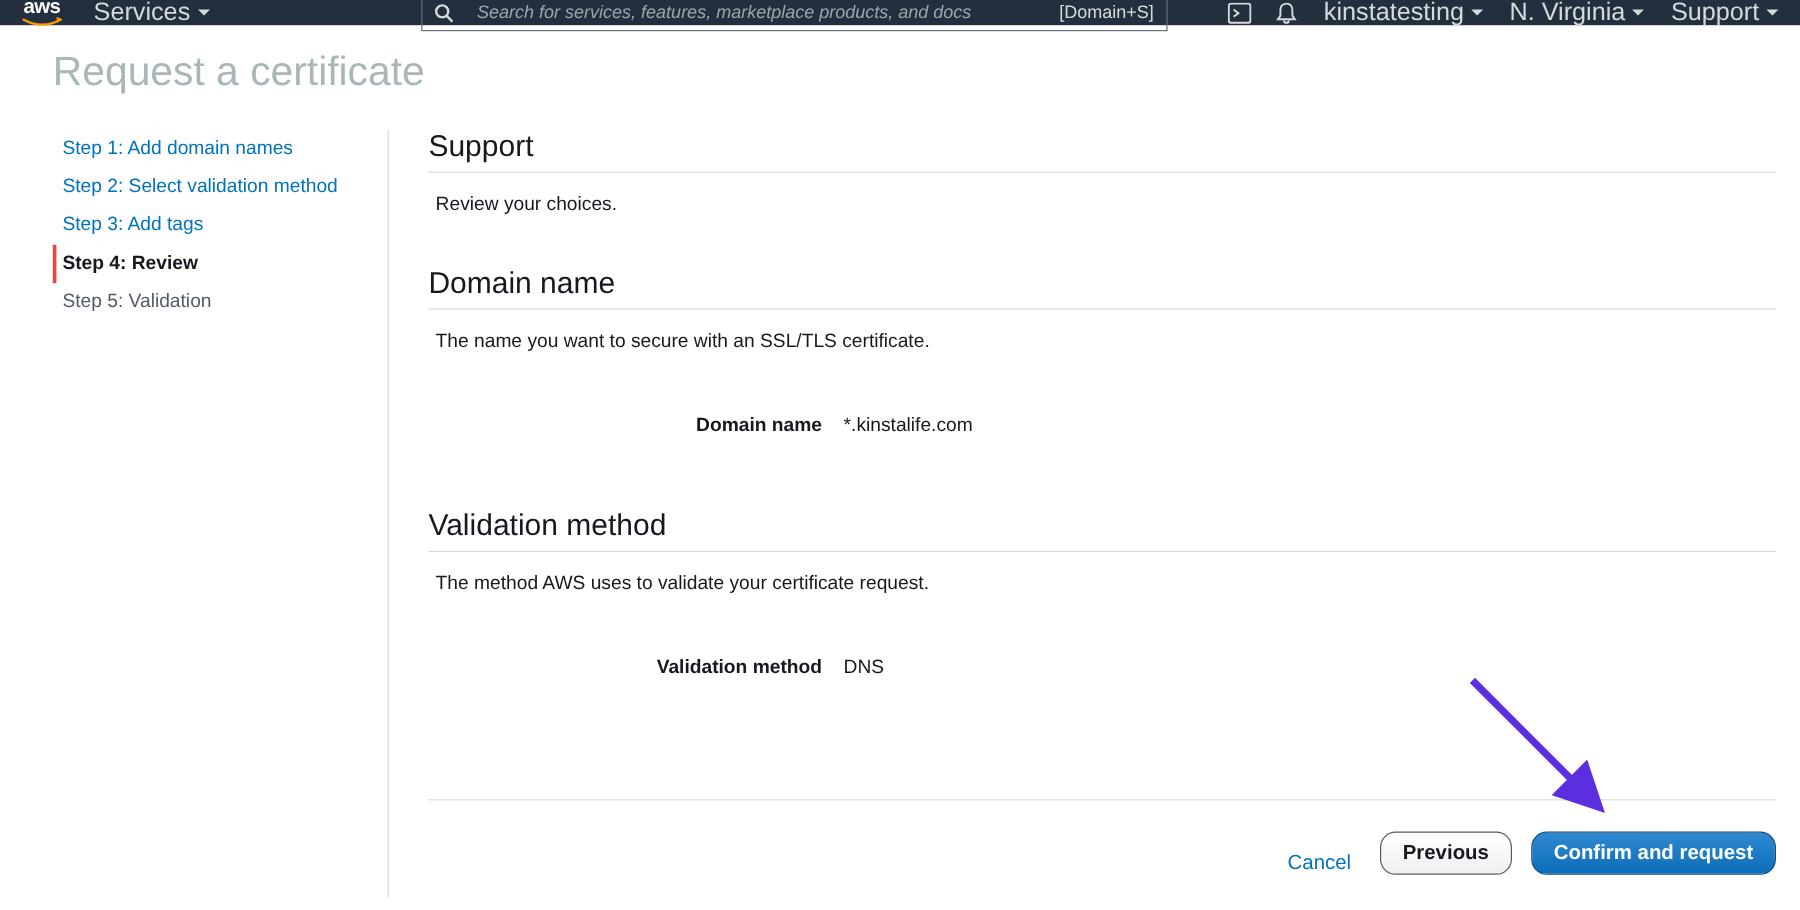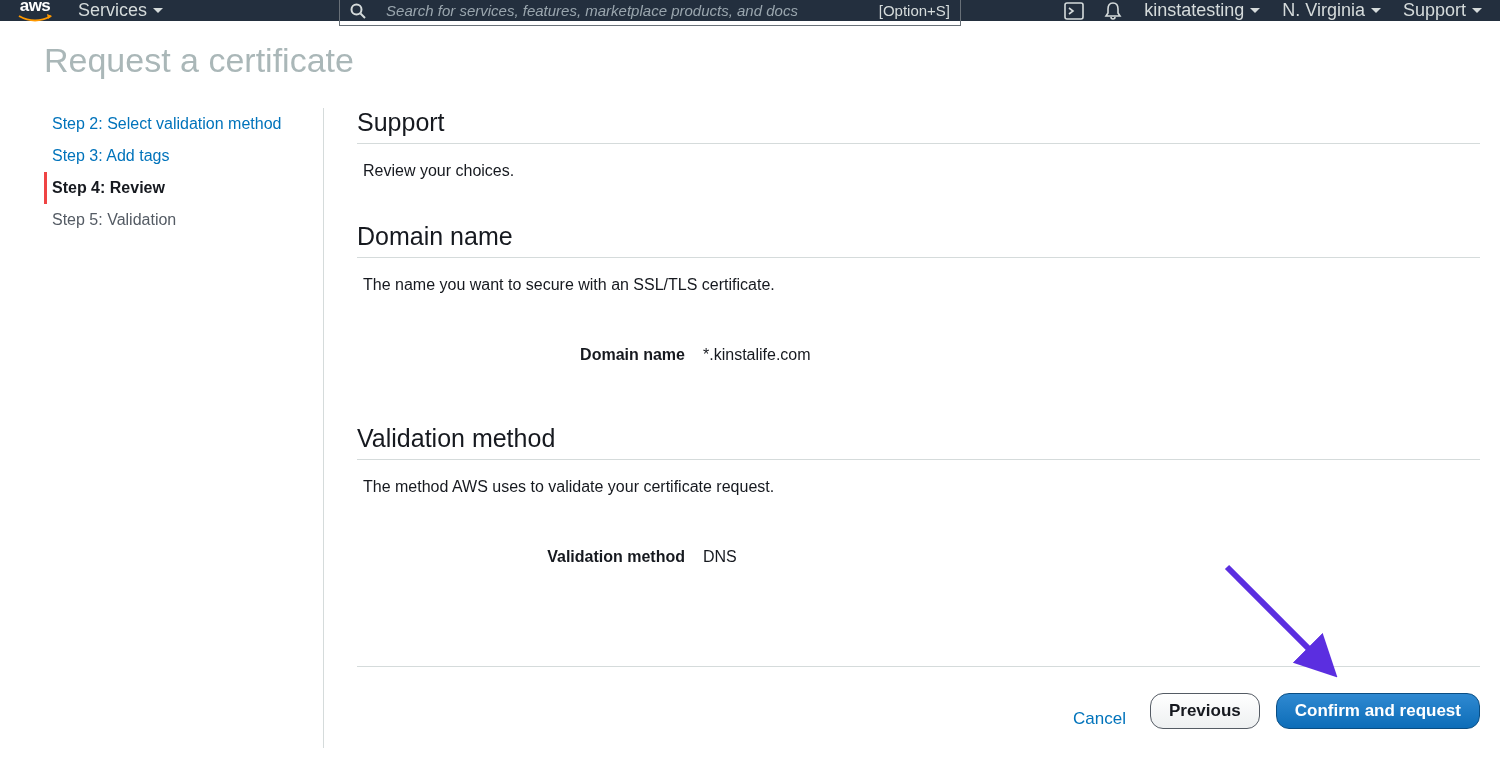--- a/index.html
+++ b/index.html
@@ -33,21 +33,21 @@
     font-size: 17px;
     font-weight: 600;
     color: #fff;
     line-height: 1;
     letter-spacing: -0.5px;
   }
   .aws-logo svg { display: block; }
   .nav-item {
     display: flex;
     align-items: center;
-    font-size: 18px;
+    font-size: 21px;
     color: #d5dbdb;
     cursor: pointer;
   }
   .caret {
     width: 0; height: 0;
     border-left: 5px solid transparent;
     border-right: 5px solid transparent;
     border-top: 5px solid #d5dbdb;
     margin-left: 6px;
   }
@@ -201,21 +201,21 @@
     <span>Services</span>
     <span class="caret"></span>
   </div>
 
   <div class="searchbar">
     <svg width="16" height="16" viewBox="0 0 16 16">
       <circle cx="6.5" cy="6.5" r="5" stroke="#d5dbdb" stroke-width="2" fill="none"></circle>
       <line x1="10.5" y1="10.5" x2="15" y2="15" stroke="#d5dbdb" stroke-width="2"></line>
     </svg>
     <span class="ph">Search for services, features, marketplace products, and docs</span>
-    <span class="shortcut">[Option+S]</span>
+    <span class="shortcut">[Domain+S]</span>
   </div>
 
   <div class="nav-spacer"></div>
 
   <div class="nav-right">
     <div class="nav-icon">
       <svg width="20" height="18" viewBox="0 0 20 18">
         <rect x="1" y="1" width="18" height="16" rx="2" stroke="#d5dbdb" stroke-width="1.6" fill="none"></rect>
         <path d="M5 6 L9 9 L5 12" stroke="#d5dbdb" stroke-width="1.6" fill="none"></path>
       </svg>
@@ -238,20 +238,21 @@
       <span class="caret"></span>
     </div>
   </div>
 </div>
 
 <div class="page">
   <h1 class="page-title">Request a certificate</h1>
 
   <div class="cols">
     <div class="sidebar">
+      <div class="step">Step 1: Add domain names</div>
       <div class="step">Step 2: Select validation method</div>
       <div class="step">Step 3: Add tags</div>
       <div class="step current">Step 4: Review</div>
       <div class="step future">Step 5: Validation</div>
     </div>
 
     <div class="main">
 
       <div class="section">
         <h2 class="section-heading">Support</h2>

